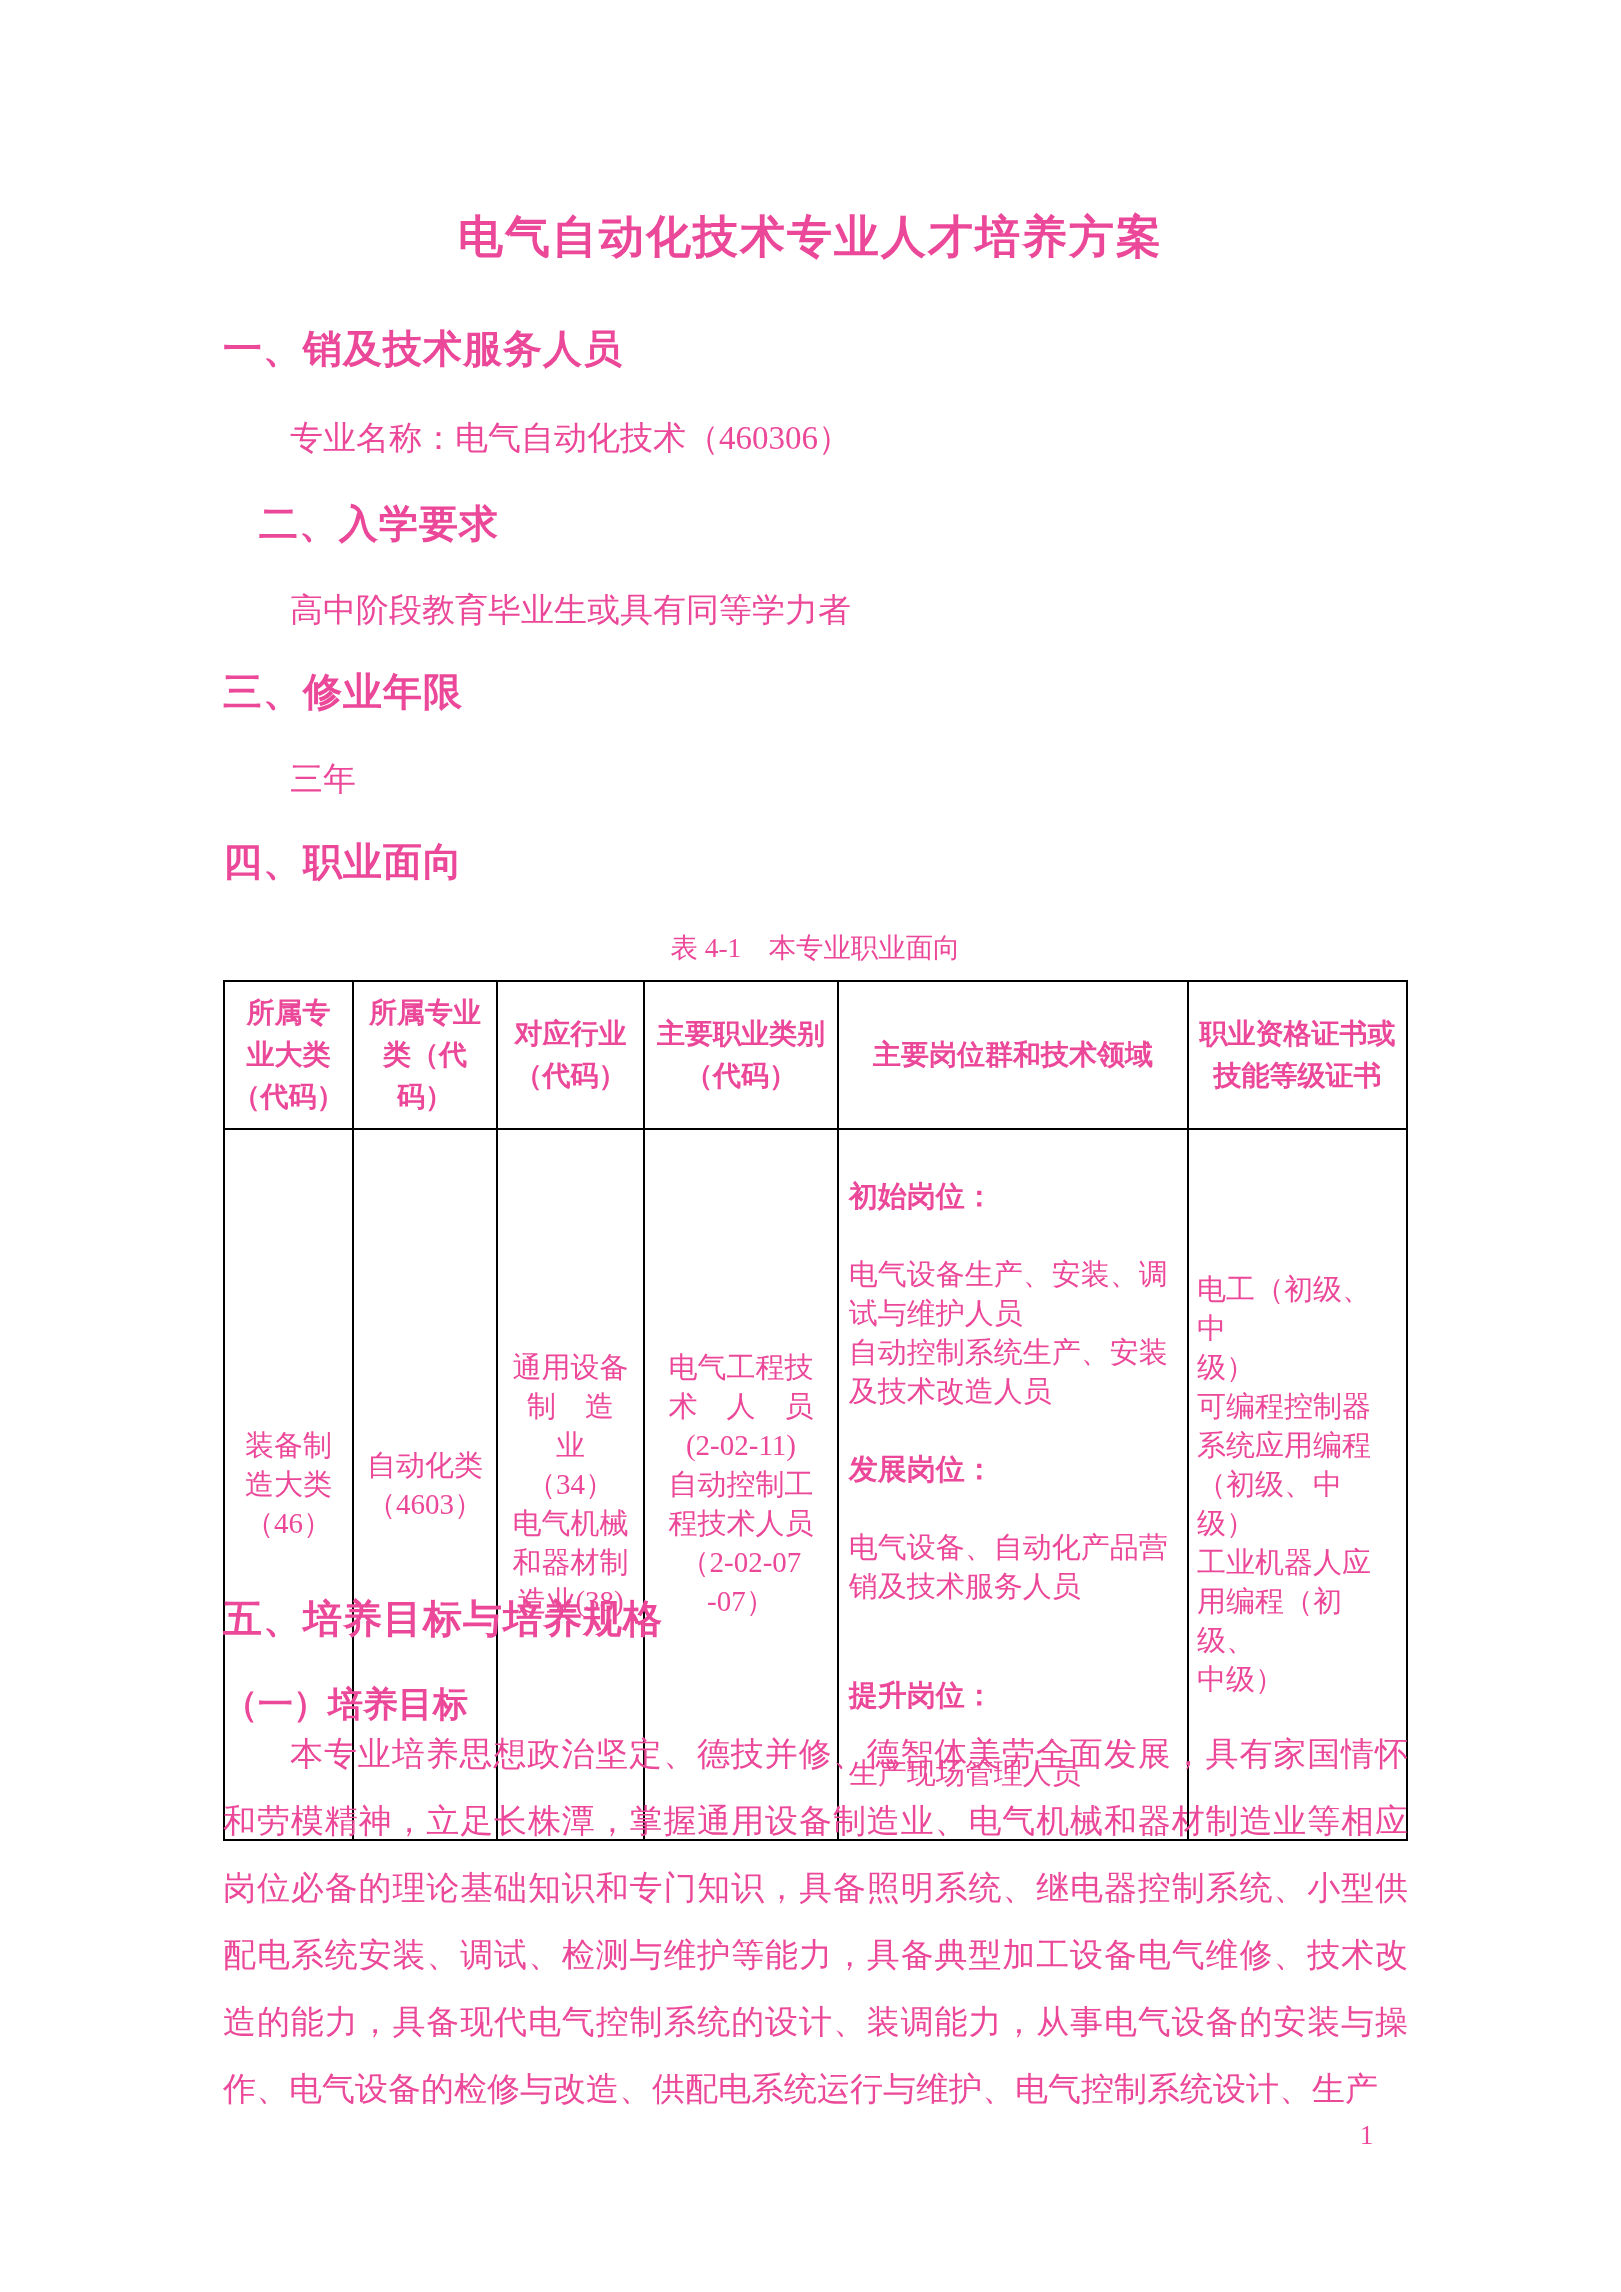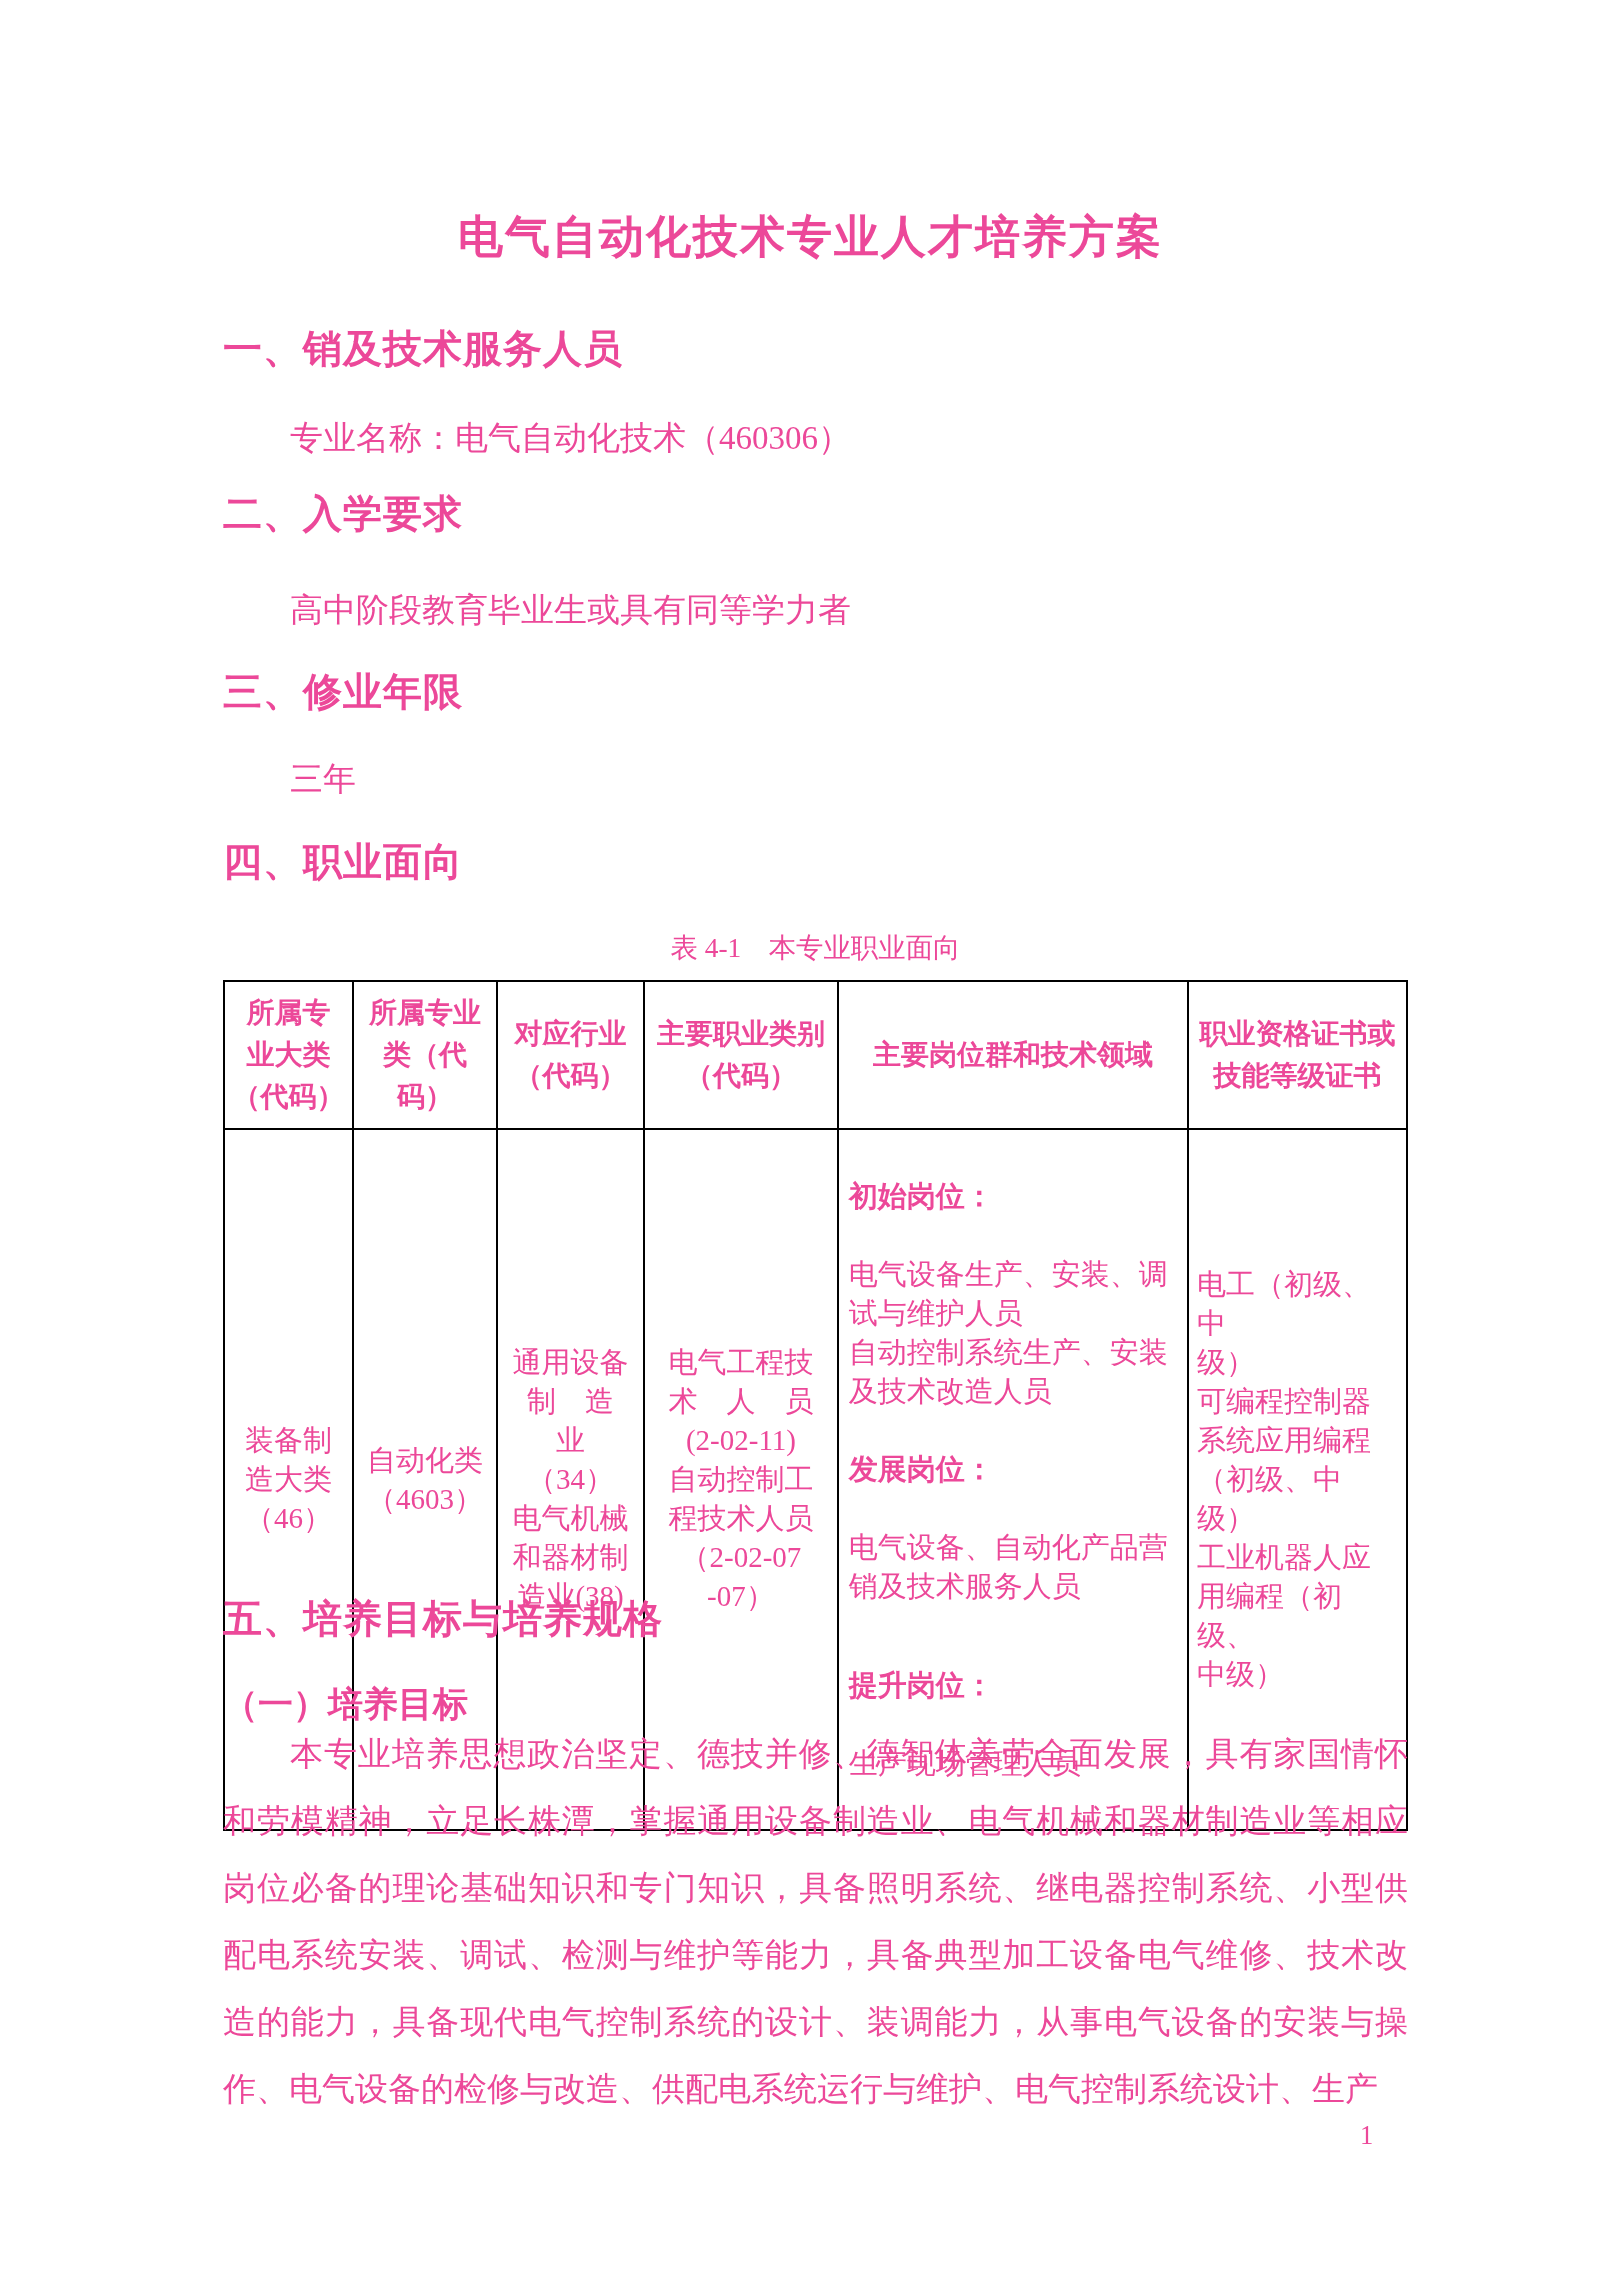--- a/index.html
+++ b/index.html
@@ -32,21 +32,21 @@
     position: absolute;
     left: 223px;
     width: 1185px;
     font-family: "Liberation Sans", sans-serif;
     font-weight: 700;
     font-size: 39px;
     line-height: 49px;
     letter-spacing: 1px;
   }
   .sec1 { top: 324px; }
-  .sec2 { top: 489px; }
+  .sec2 { top: 499px; margin-left: 36px; }
   .sec3 { top: 667px; }
   .sec4 { top: 837px; }
   .sec5 { top: 1594px; }
   .body-line {
     position: absolute;
     left: 290px;
     width: 1118px;
     font-size: 33px;
     line-height: 45px;
   }
@@ -96,21 +96,21 @@
   }
   tr.data-row { height: 390px; }
   .c-center { text-align: center; }
   .c-positions {
     vertical-align: top !important;
     text-align: left;
     padding: 7.8px 9.8px !important;
   }
   .pos-label { font-weight: 700; }
   .pos-text { text-align: left; }
-  .gap { margin-top: 21px; }
+  .gap { margin-top: 31px; }
   .c-cert { text-align: left; }
   .subheading {
     position: absolute;
     top: 1682px;
     left: 223px;
     width: 1360px;
     font-family: "Liberation Sans", sans-serif;
     font-weight: 700;
     font-size: 35px;
     line-height: 43px;

